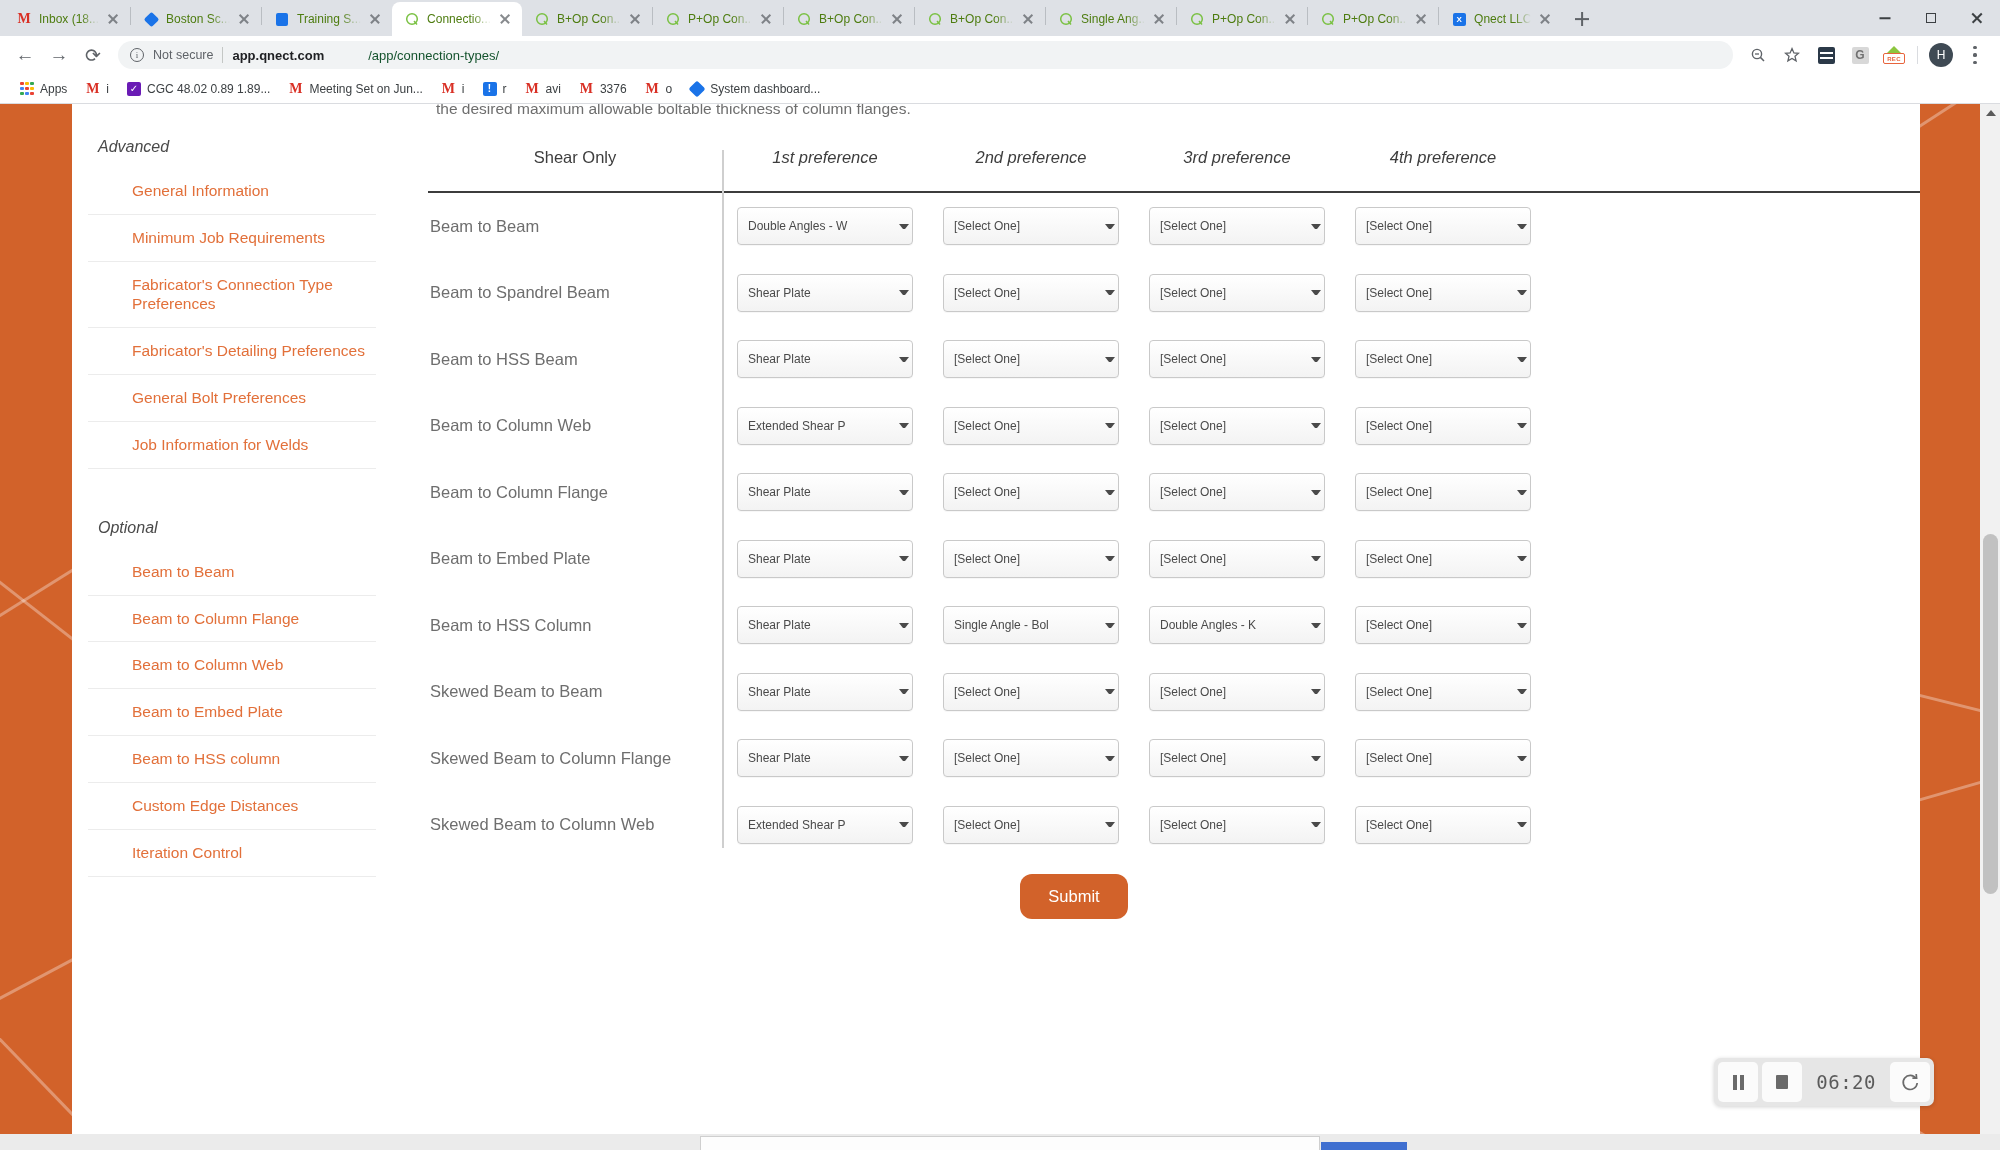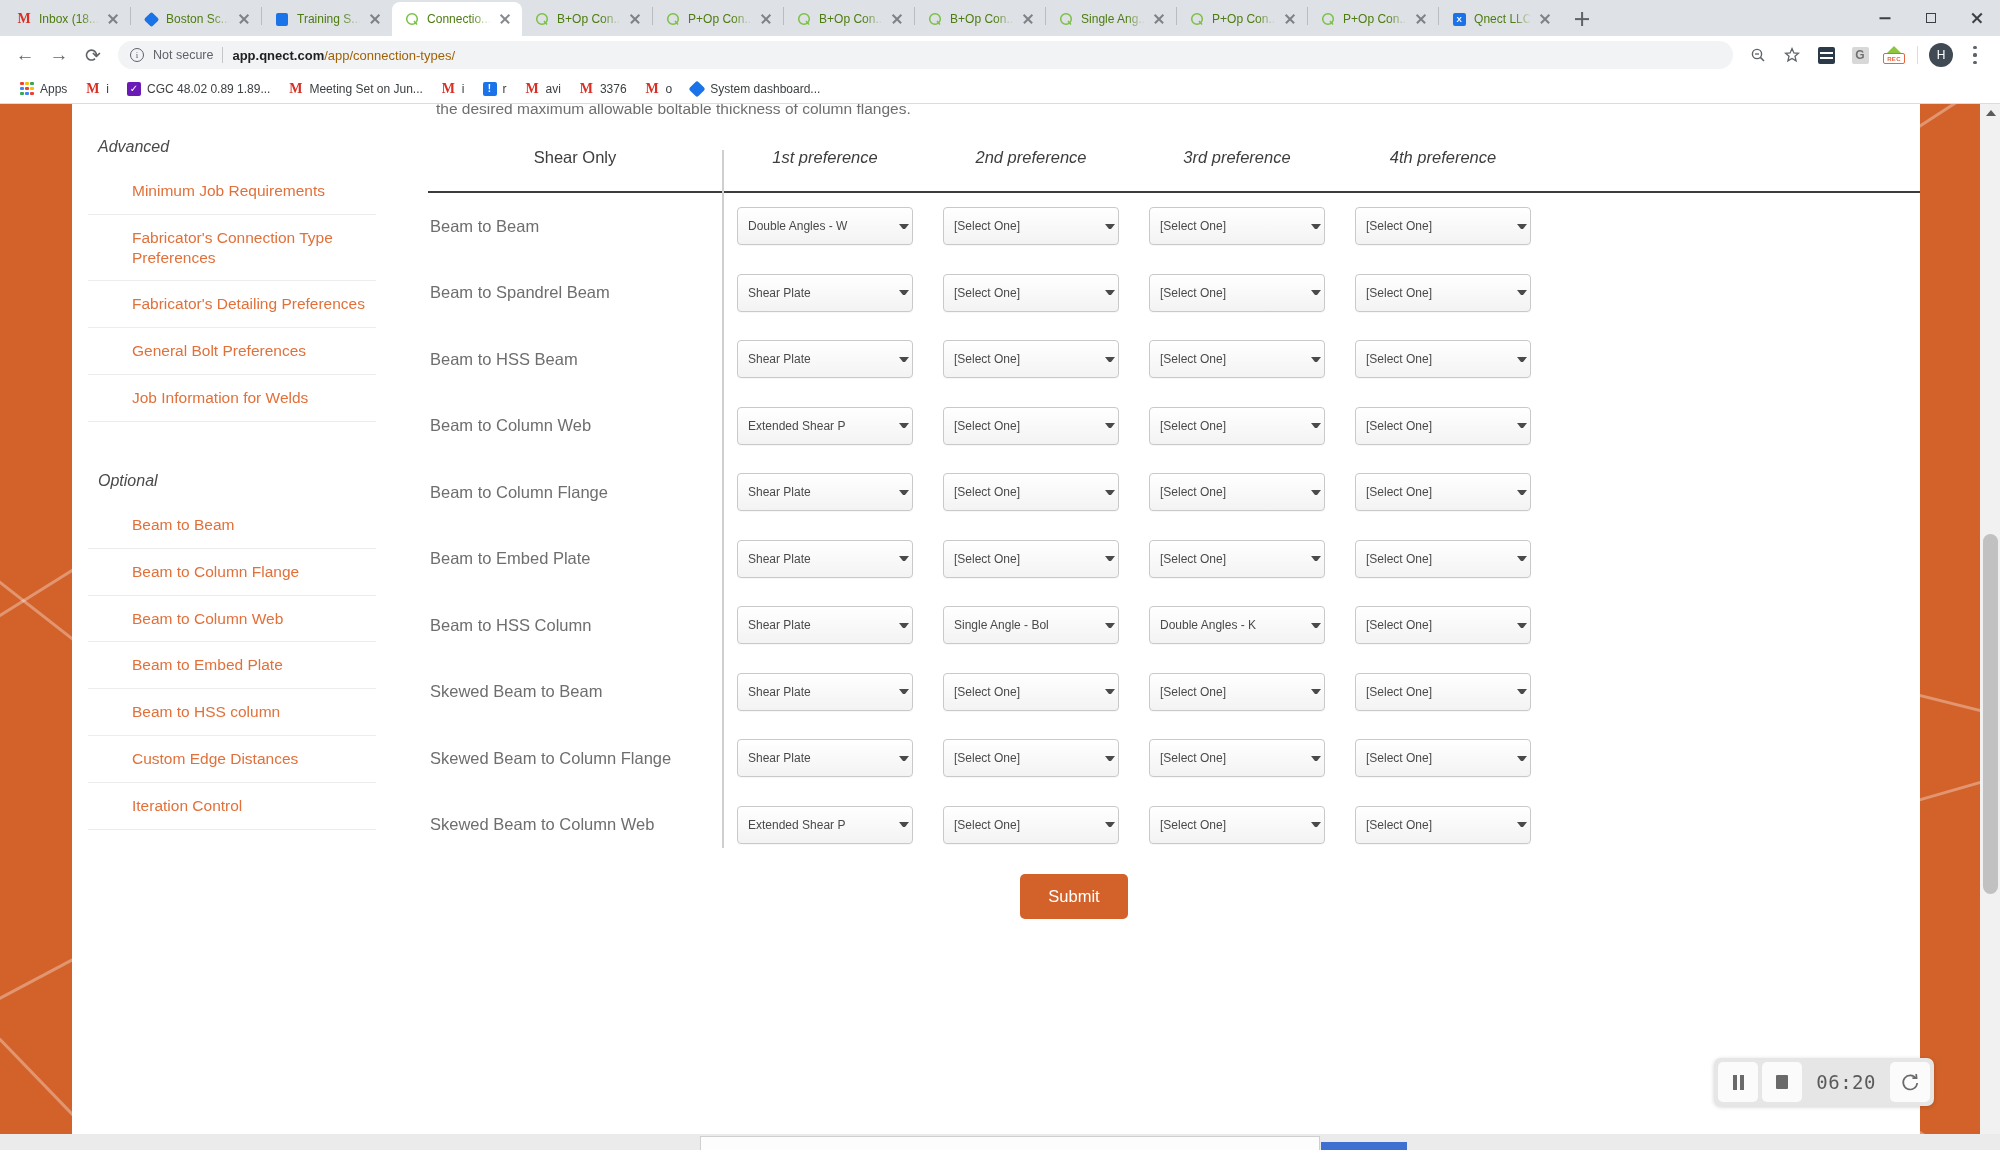--- a/index.html
+++ b/index.html
@@ -82,21 +82,21 @@
     display:flex; align-items:center; padding: 0 12px; gap: 9px; margin: 0 6px;
     font-size: 13px; color:#202124;
   }
   .info-ico { width: 14px; height: 14px; border:1.3px solid #5f6368; border-radius:50%;
     font-size:9px; color:#5f6368; display:flex; align-items:center; justify-content:center;
     font-family:"Liberation Serif", serif; flex:0 0 14px; }
   .notsecure { color:#5f6368; font-size:12.5px; white-space:nowrap; }
   .ombar { width:1px; height:16px; background:#c4c7c5; }
   .urltext { color:#202124; font-size:13px; white-space:nowrap; }
   .urltext b { font-weight:700; }
-  .urltext span { color:#a16207; }
+  .urltext span { color:#14532d;margin-left:44px; }
   .tbicon { width:30px; height:30px; display:flex; align-items:center; justify-content:center; color:#5f6368; position:relative; flex:0 0 30px; }
   .ext-dark { width:17px; height:17px; background:#2b3948; border-radius:2px; position:relative; }
   .ext-dark::before { content:""; position:absolute; left:2px; top:5px; width:13px; height:2px; background:#fff; }
   .ext-dark::after  { content:""; position:absolute; left:2px; top:10px; width:13px; height:2px; background:#fff; }
   .ext-g { width:17px; height:17px; background:#d8d8d8; border-radius:2px; color:#707070;
     font-size:12px; display:flex; align-items:center; justify-content:center; font-weight:700; }
   .ext-rec { width:22px; height:18px; position:relative; }
   .ext-rec .top { position:absolute; left:3px; top:0; width:16px; height:8px; background:#8cc63f;
      clip-path: polygon(50% 0,100% 100%,0 100%); }
   .ext-rec .bot { position:absolute; left:0; top:7px; width:22px; height:11px; background:#fff;
@@ -199,21 +199,21 @@
   }
   .selectbox .caret {
     flex:0 0 10px; width:0; height:0;
     border-left:4px solid transparent; border-right:4px solid transparent;
     border-top:5px solid #4a4a4a; margin-left:4px;
   }
   .selectbox.placeholder .val { color:#4a4a4a; }
 
   .submit-wrap { display:flex; justify-content:center; margin-top: 16px; padding-right: 200px; }
   .submit {
-    background:#d2622a; color:#ffffff; border:none; border-radius:5px;
+    background:#d2622a; color:#ffffff; border:none; border-radius:12px;
     font-size:16.5px; padding: 13px 28px; font-family:"Liberation Sans", sans-serif;
   }
 
   
   .recorder {
     position:absolute; right:66px; bottom:44px; height:48px;
     background:#e6e6e6; border-radius:7px; display:flex; align-items:center;
     padding: 4px; gap:4px; box-shadow:0 1px 4px rgba(0,0,0,.18);
   }
   .rbtn {
@@ -494,20 +494,21 @@
       <div class="stripe" style="width:200px; left:-30px; top:40px; transform:rotate(-33deg);"></div>
       <div class="stripe" style="width:220px; left:-40px; top:580px; transform:rotate(14deg);"></div>
       <div class="stripe" style="width:200px; left:-20px; top:700px; transform:rotate(-16deg);"></div>
       <div class="stripe" style="width:180px; left:-30px; top:1010px; transform:rotate(30deg);"></div>
     </div>
 
     <div class="content-card">
 
       <nav class="sidebar" id="sidebar">
           <div class="side-head">Advanced</div>
+          <div class="side-item">General Information</div>
           <div class="side-item">Minimum Job Requirements</div>
           <div class="side-item">Fabricator's Connection Type Preferences</div>
           <div class="side-item">Fabricator's Detailing Preferences</div>
           <div class="side-item">General Bolt Preferences</div>
           <div class="side-item">Job Information for Welds</div>
           <div class="side-head second">Optional</div>
           <div class="side-item">Beam to Beam</div>
           <div class="side-item">Beam to Column Flange</div>
           <div class="side-item">Beam to Column Web</div>
           <div class="side-item">Beam to Embed Plate</div>

